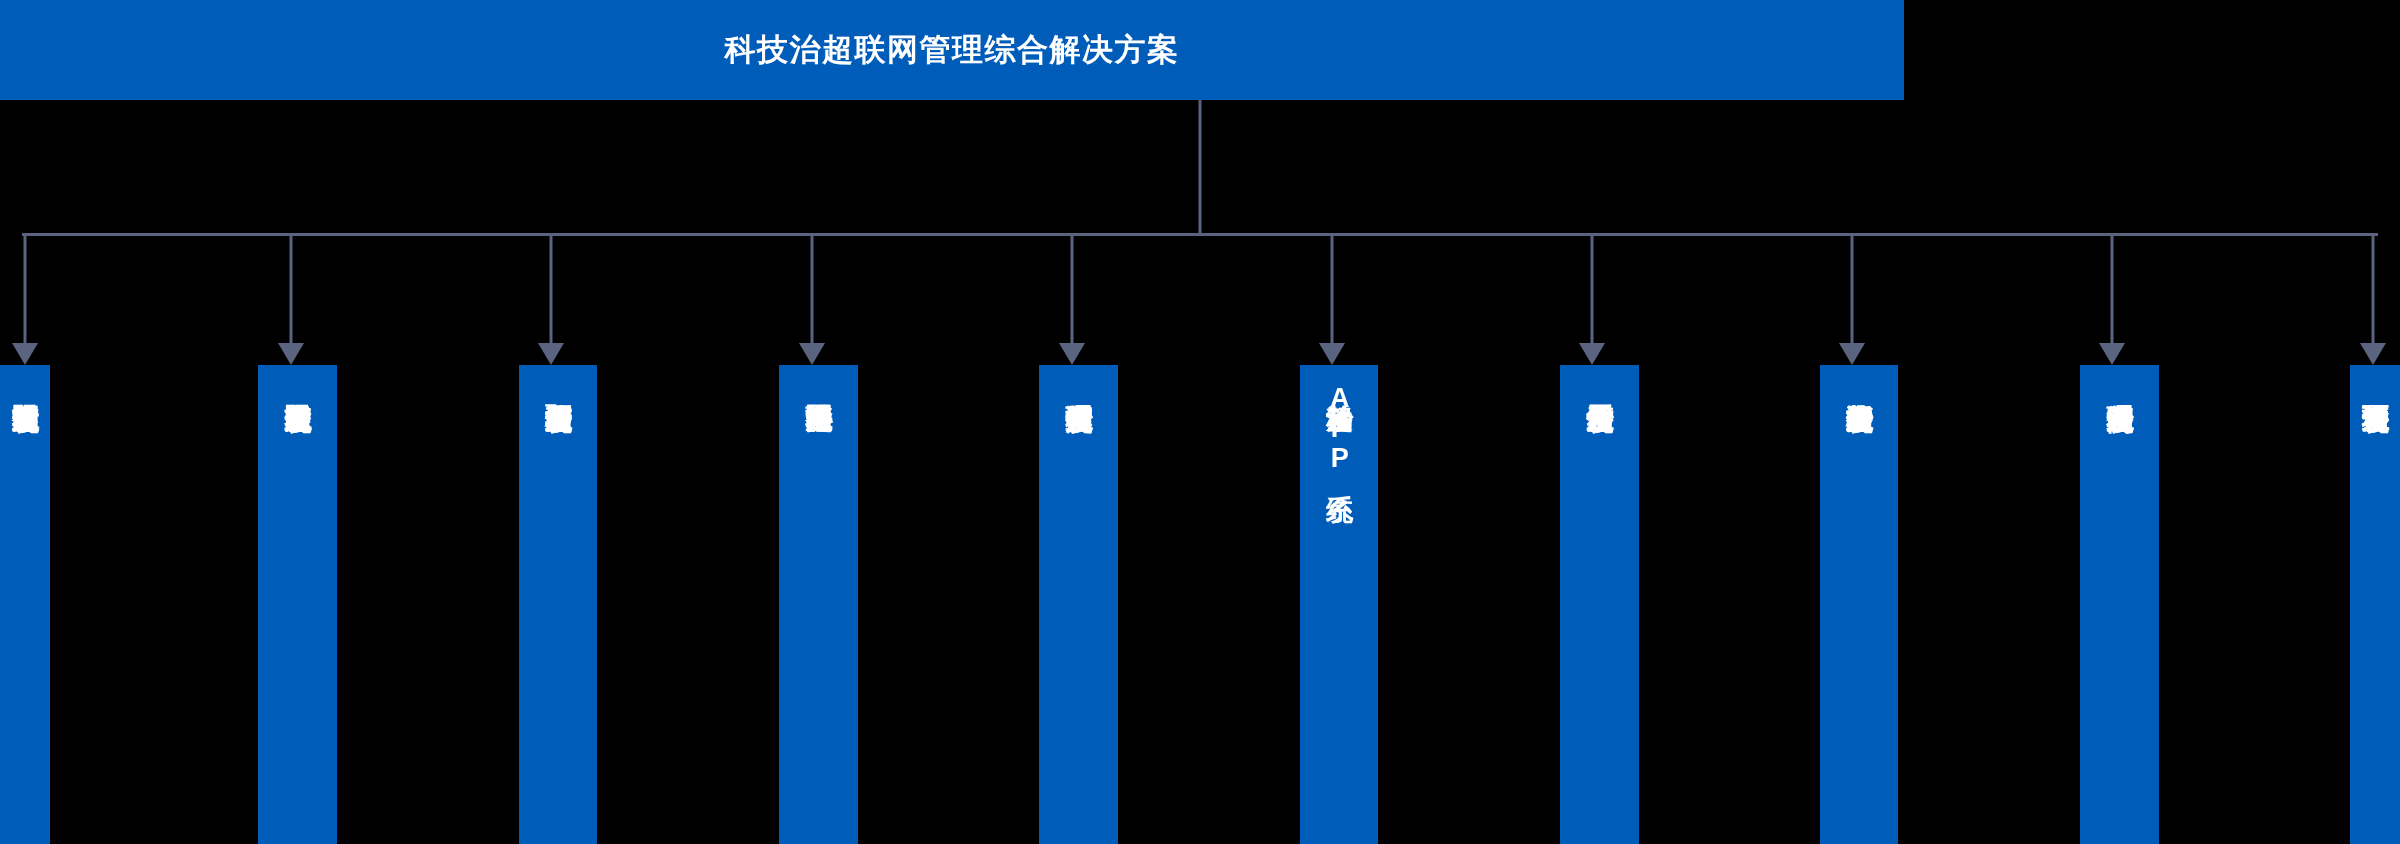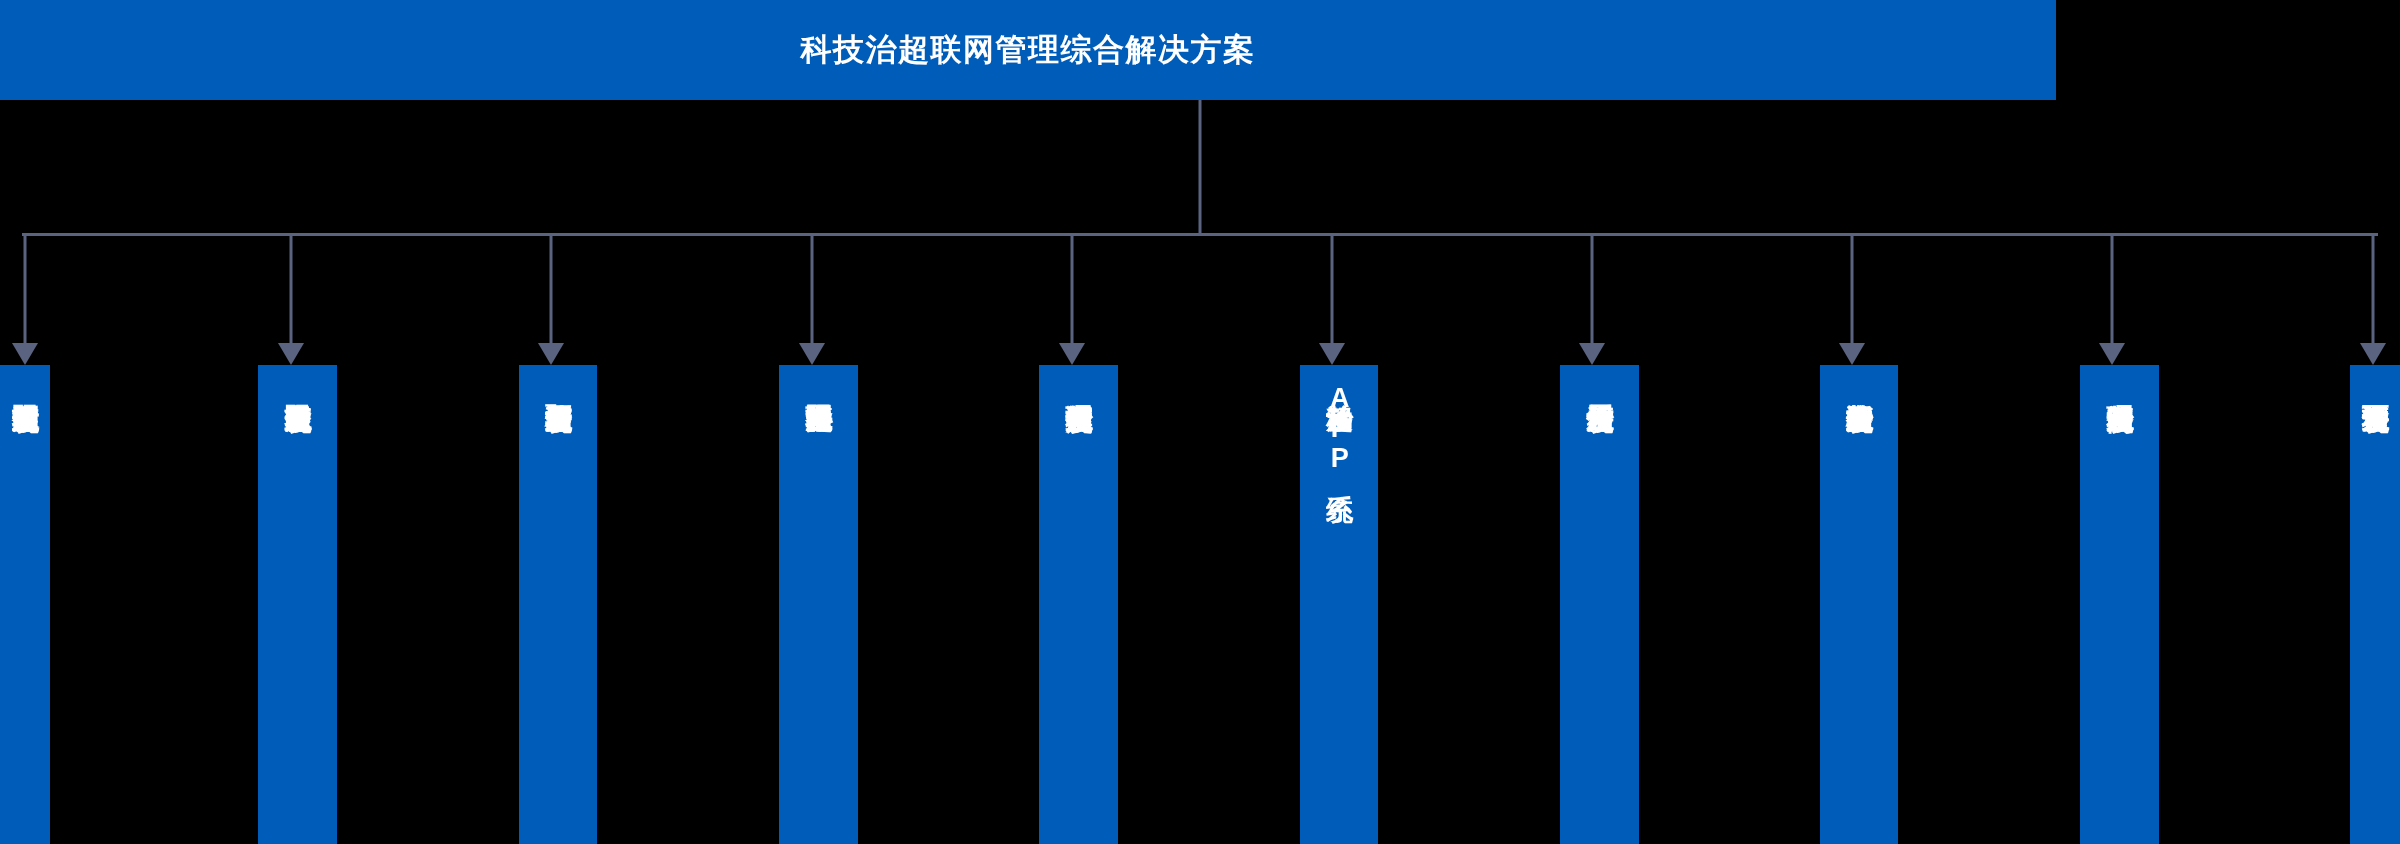--- a/index.html
+++ b/index.html
@@ -13,21 +13,21 @@
   body {
     font-family: "Liberation Sans", "DejaVu Sans", sans-serif;
     position: relative;
   }
 
   
   #header {
     position: absolute;
     left: 0;
     top: 0;
-    width: 2056px;
+    width: 1904px;
     height: 100px;
     background: #005CB9;
     display: flex;
     align-items: center;
     justify-content: center;
     box-sizing: border-box;
   }
   #header-title {
     color: #ffffff;
     font-size: 31px;

